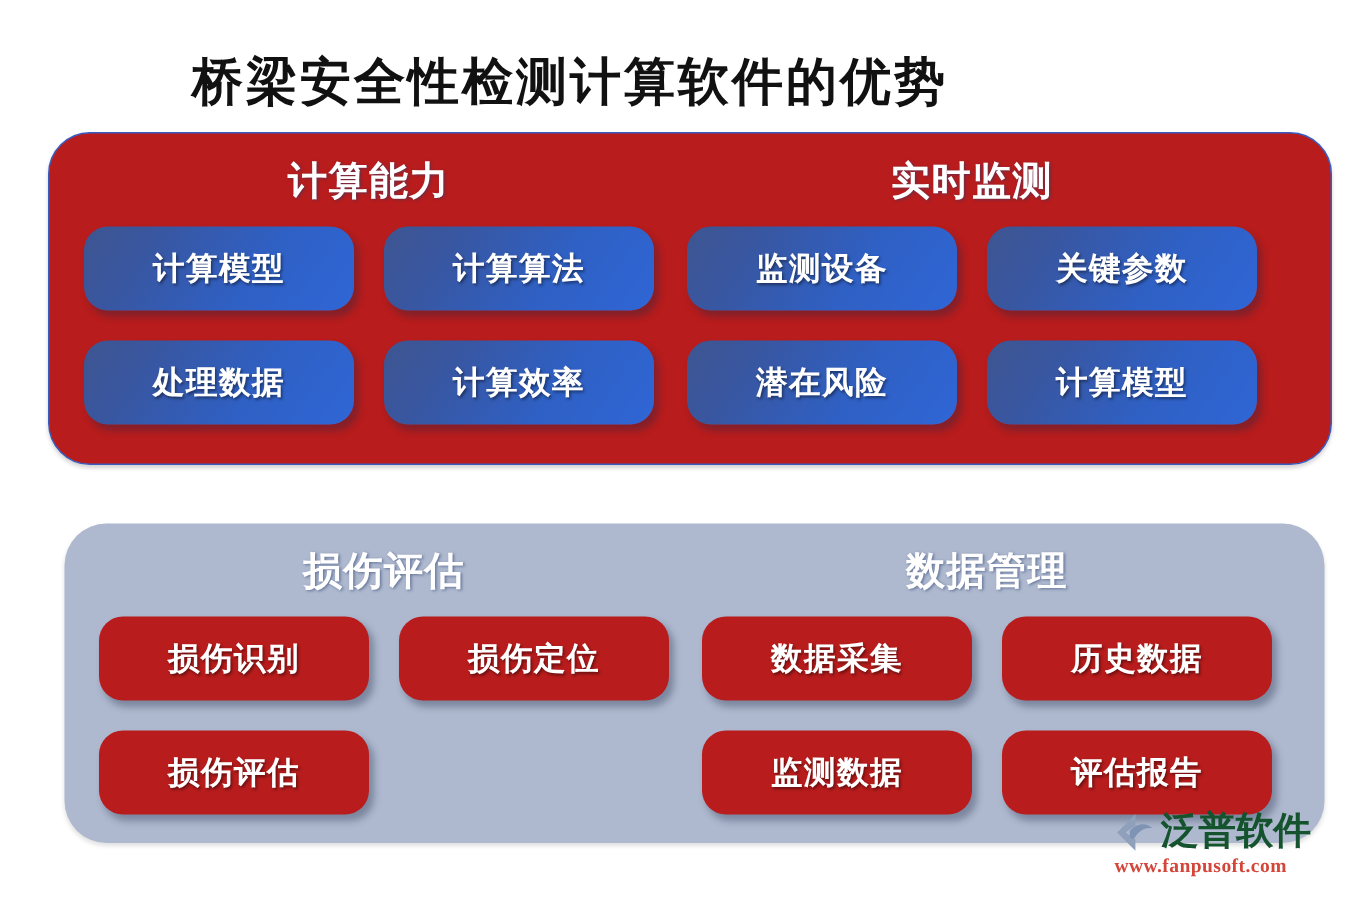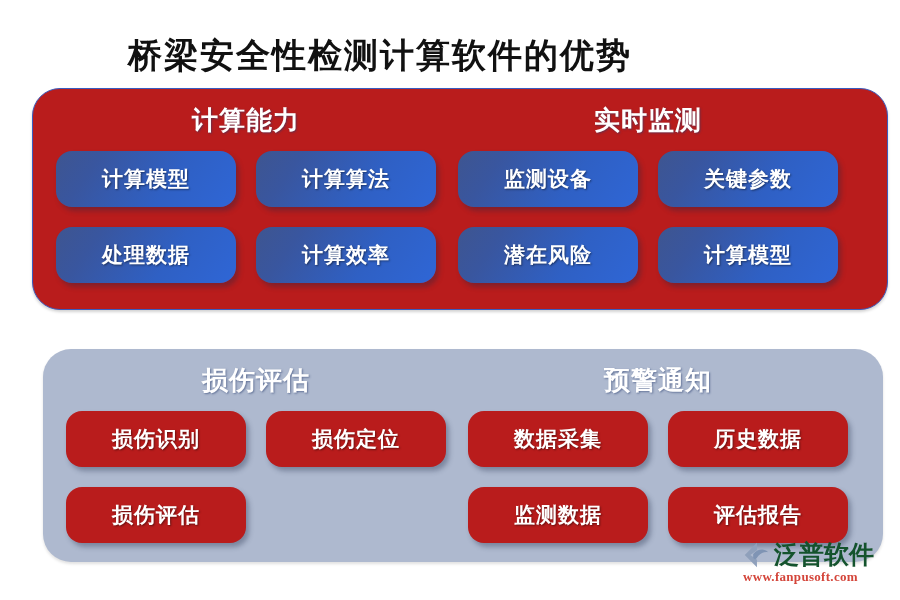--- a/index.html
+++ b/index.html
@@ -208,21 +208,21 @@
     <div class="section left">
       <div class="section-title">损伤评估</div>
       <div class="chip-grid">
         <div class="chip chip-green">损伤识别</div>
         <div class="chip chip-green">损伤定位</div>
         <div class="chip chip-green">损伤评估</div>
       </div>
     </div>
 
     <div class="section right">
-      <div class="section-title">预警通知</div>
+      <div class="section-title">数据管理</div>
       <div class="chip-grid">
         <div class="chip chip-green">数据采集</div>
         <div class="chip chip-green">历史数据</div>
         <div class="chip chip-green">监测数据</div>
         <div class="chip chip-green">评估报告</div>
       </div>
     </div>
 
   </div>
 

